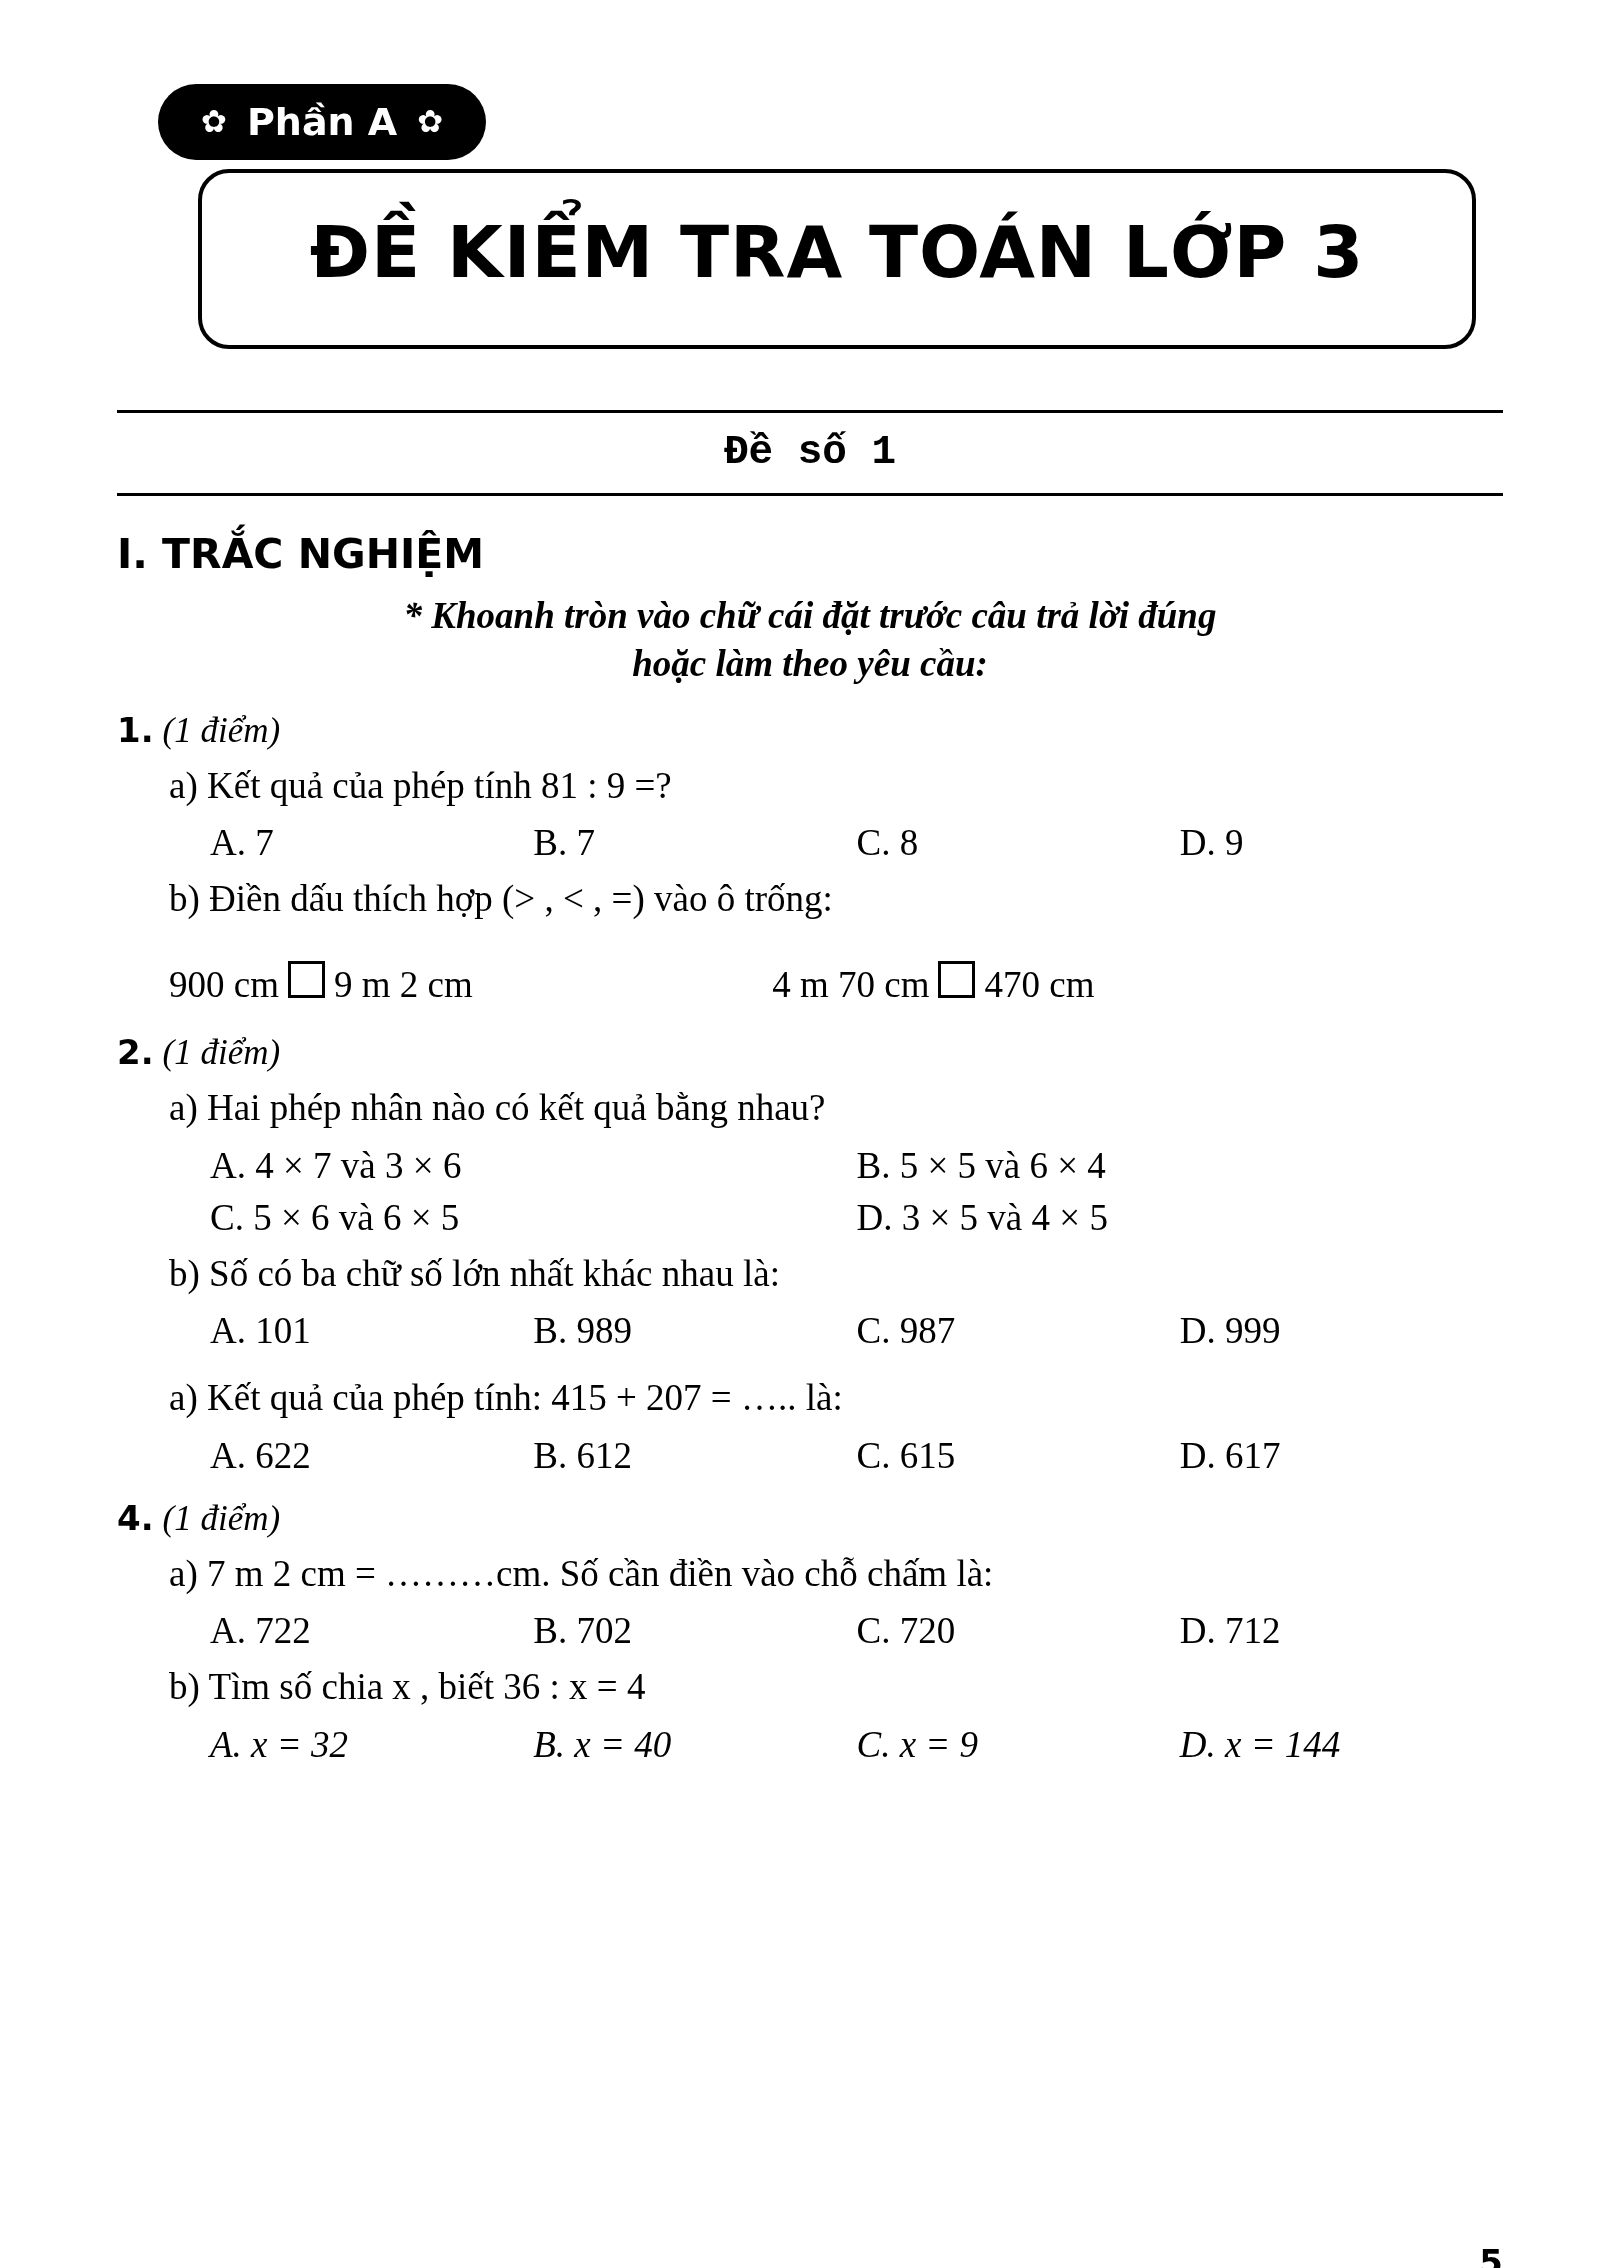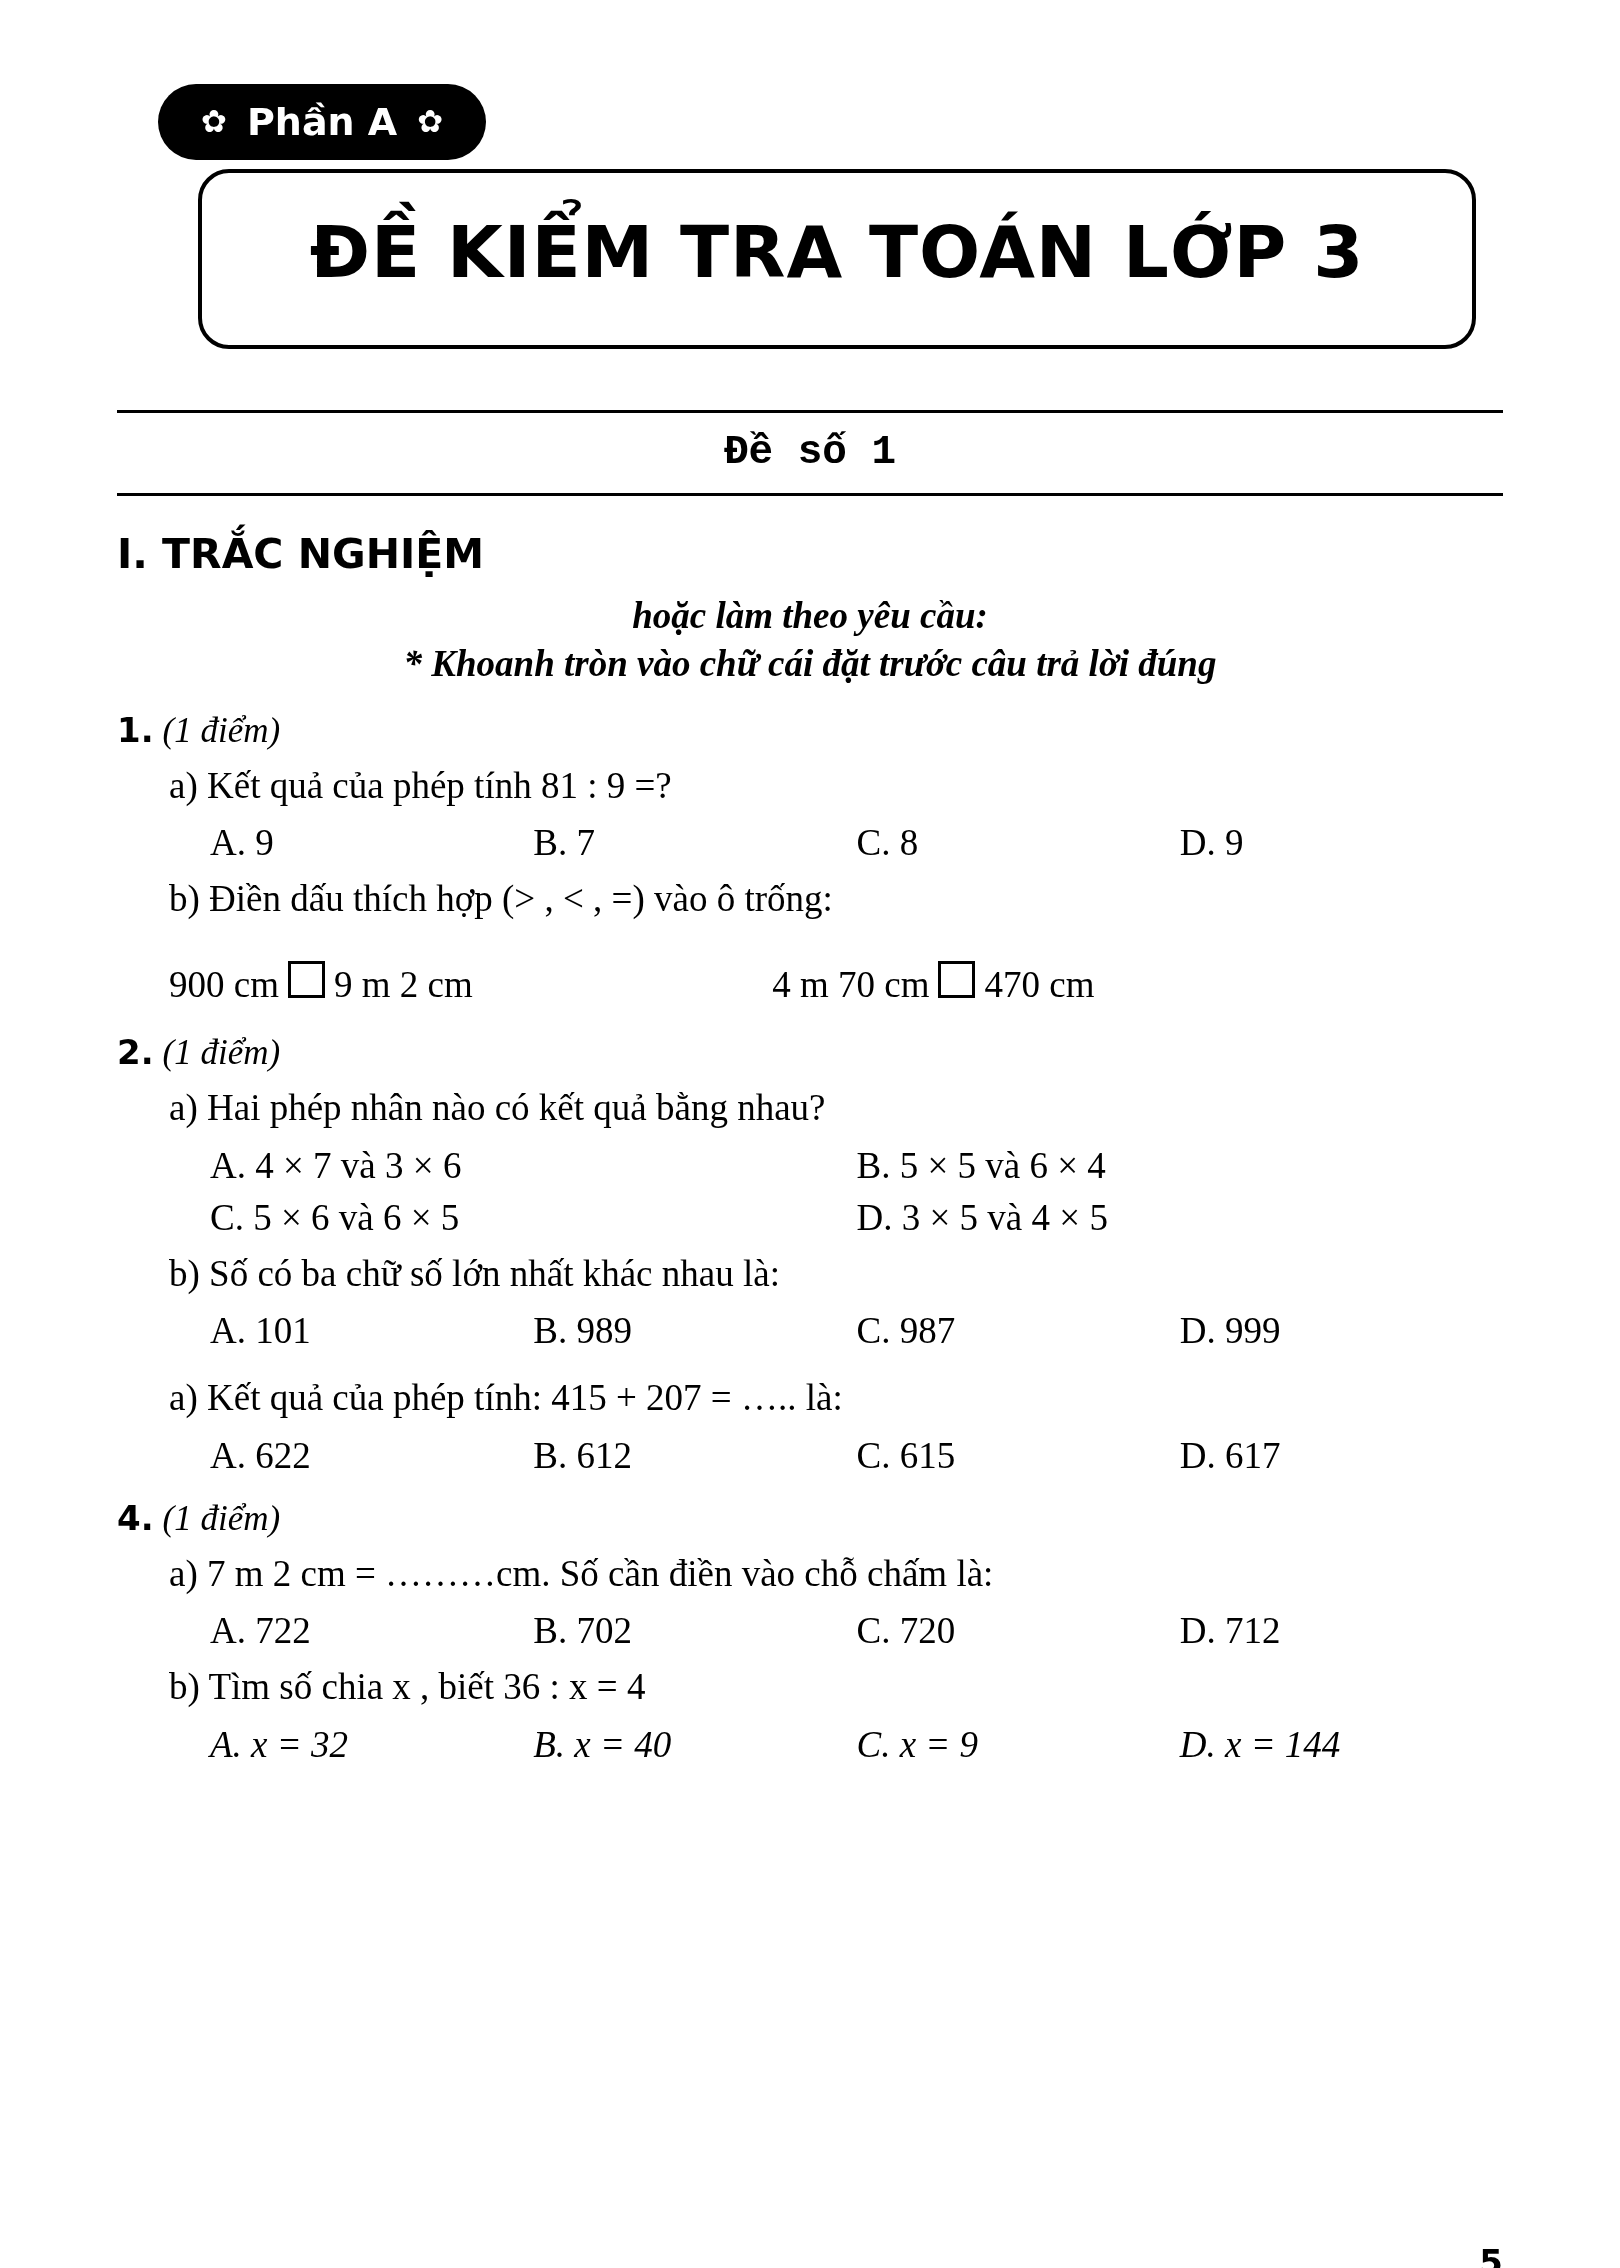--- a/index.html
+++ b/index.html
@@ -170,33 +170,33 @@
     </div>
   </div>
 
   <div class="deso-wrap">
     <div class="deso-title">Đề số 1</div>
   </div>
 
   <div class="section-head">I. TRẮC NGHIỆM</div>
 
   <div class="instruction">
+    <div>* Khoanh tròn vào chữ cái đặt trước câu trả lời đúng</div>
     <div>hoặc làm theo yêu cầu:</div>
-    <div>* Khoanh tròn vào chữ cái đặt trước câu trả lời đúng</div>
   </div>
 
   <div class="q">
     <div class="q-head">
       <span class="q-num">1.</span>
       <span class="q-points">(1 điểm)</span>
     </div>
     <div class="q-body">
       <div class="line">a) Kết quả của phép tính 81 : 9 =?</div>
       <div class="opts four">
-        <div>A. 9</div>
+        <div>A. 7</div>
         <div>B. 7</div>
         <div>C. 8</div>
         <div>D. 9</div>
       </div>
       <div class="line">b) Điền dấu thích hợp (&gt; , &lt; , =) vào ô trống:</div>
       <div class="line">
         <span style="display:inline-block;width:594px;margin-top:24px;">
           <span>900 cm</span><span class="opt-box"></span><span>9 m 2 cm</span>
         </span>
         <span>

